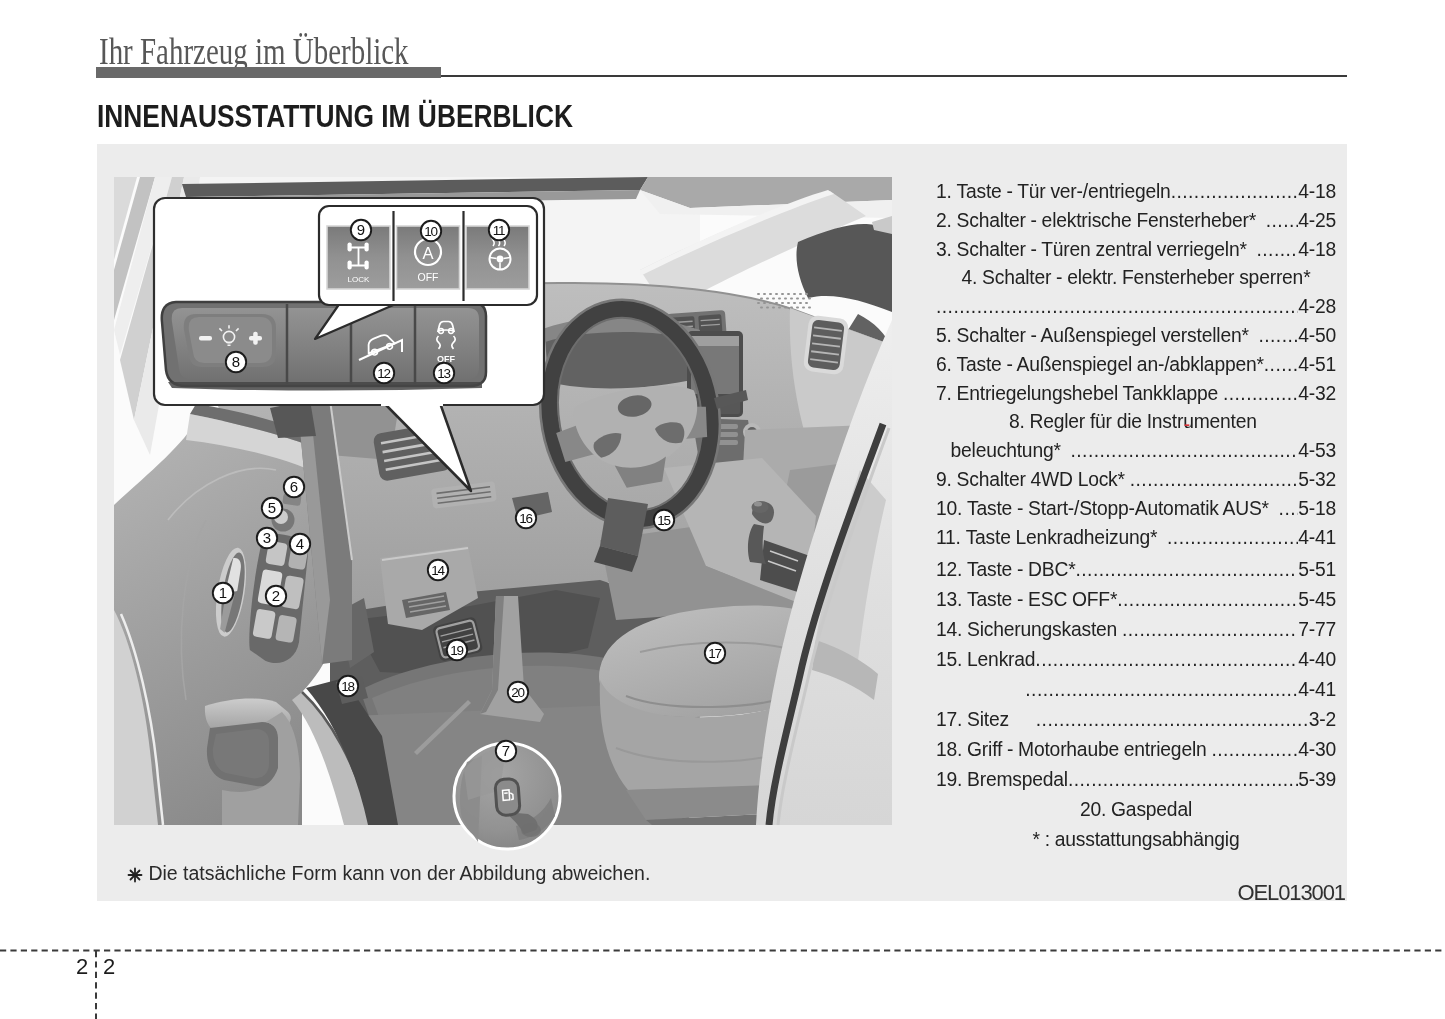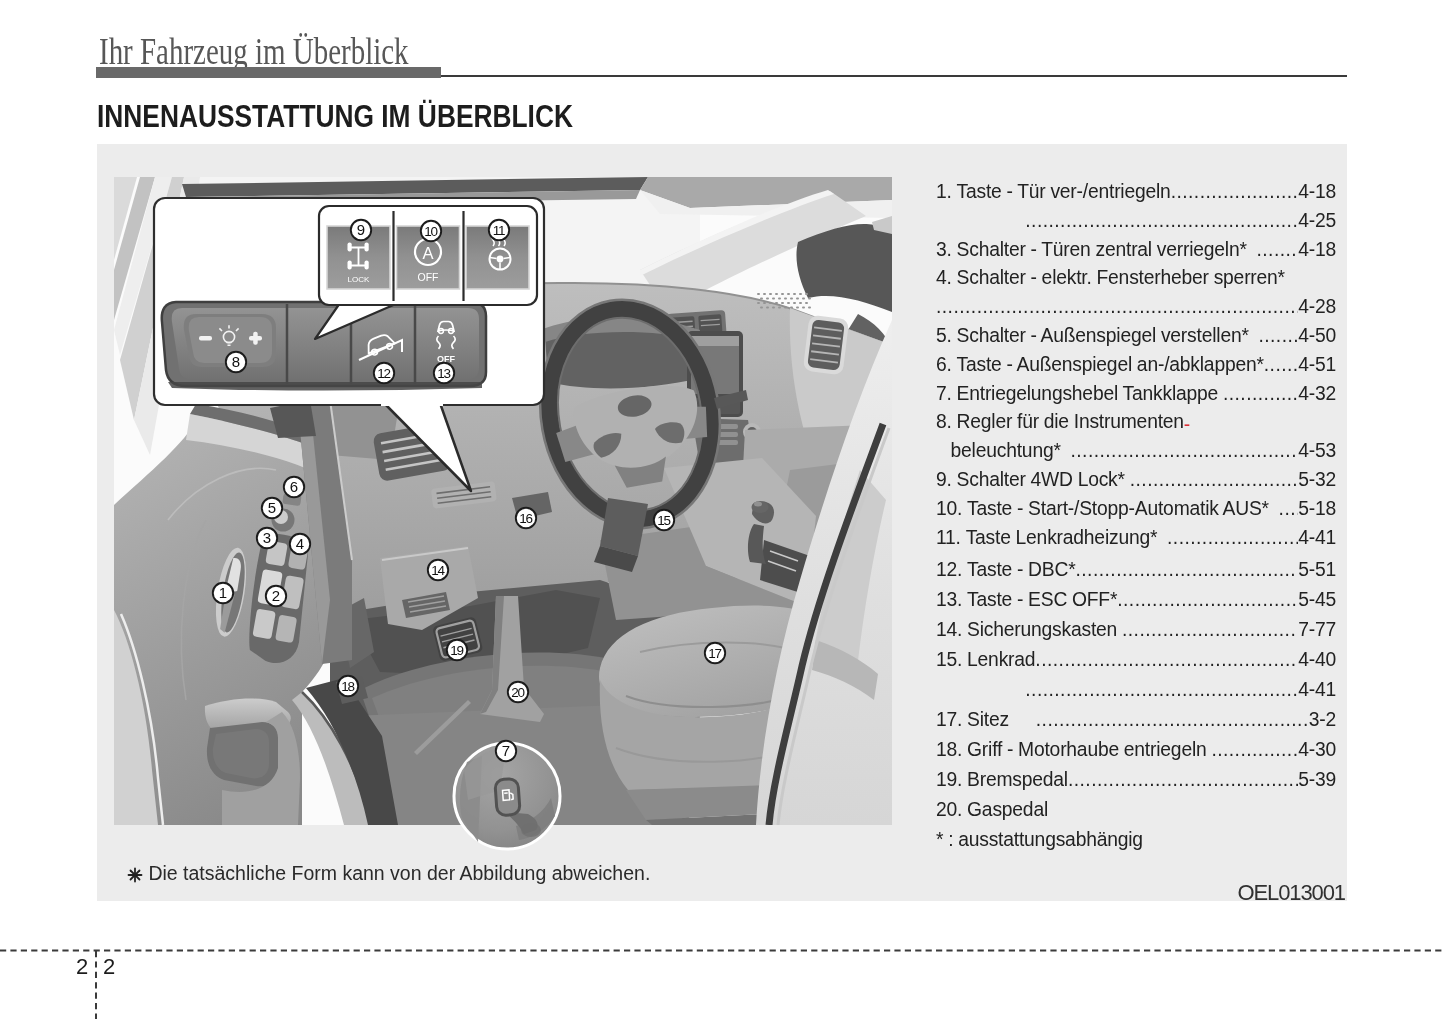--- a/index.html
+++ b/index.html
@@ -9,21 +9,21 @@
      font-size:38px;color:#57575a;transform:scaleX(0.762);transform-origin:0 0;white-space:nowrap;}
 .bar{position:absolute;left:96px;top:67px;width:345px;height:11px;background:#69696b;}
 .rule{position:absolute;left:441px;top:74.5px;width:906px;height:2.2px;background:#3a3a3c;}
 .title{position:absolute;left:97px;top:101px;font-size:31.5px;font-weight:bold;color:#1d1d1f;
      transform:scaleX(0.836);transform-origin:0 0;white-space:nowrap;line-height:1;}
 .gbox{position:absolute;left:97px;top:144px;width:1250px;height:757px;background:#ececee;}
 .cap{position:absolute;left:30px;top:863px;font-size:19.5px;color:#2a2a2a;line-height:20px;margin-top:-144px;}
 .code{position:absolute;right:2px;top:736px;font-size:22px;letter-spacing:-1.1px;color:#303032;}
 .list{position:absolute;left:839px;top:34px;width:400px;font-size:19.3px;color:#222224;
       letter-spacing:-0.2px;word-spacing:-0.3px;}
-.li{display:flex;height:28.8px;line-height:28.8px;white-space:nowrap;}
+.li{display:flex;height:28.8px;line-height:28.8px;white-space:nowrap;justify-content:center;}
 .lib{height:30.0px;line-height:30.0px;}
 .sp{height:2.5px;}
 .lt{flex:0 0 auto;}
 .ld{flex:1 1 0;overflow:hidden;letter-spacing:0.45px;text-align:right;}
 .lp{flex:0 0 auto;}
 .red{color:transparent;}
 .wrap{position:absolute;left:0;top:0;width:1445px;height:1019px;filter:grayscale(1);text-decoration:underline;}
 .redover{position:absolute;left:1183.8px;top:411.4px;height:28.8px;line-height:28.8px;font-size:19.3px;letter-spacing:-0.2px;color:#db3036;}
 .pg2a{position:absolute;left:71px;top:954px;width:22px;text-align:center;font-size:22px;color:#1c1c1e;}
 .pg2b{position:absolute;left:98px;top:954px;width:22px;text-align:center;font-size:22px;color:#1c1c1e;}
@@ -436,20 +436,21 @@
           </g>
         </svg> Die tatsächliche Form kann von der Abbildung abweichen.</div>
   <div class="code">OEL013001</div>
   <div class="list">
     <div class="li">
           <span class="lt">1.&nbsp;Taste - Tür ver-/entriegeln</span>
           <span class="ld">...............................................</span>
           <span class="lp">4-18</span>
         </div>
     <div class="li">
+          <span class="lt">2.&nbsp;Schalter - elektrische Fensterheber*&nbsp;&nbsp;</span>
           <span class="ld">...............................................</span>
           <span class="lp">4-25</span>
         </div>
     <div class="li">
           <span class="lt">3.&nbsp;Schalter - Türen zentral verriegeln*&nbsp;&nbsp;</span>
           <span class="ld">...............................................</span>
           <span class="lp">4-18</span>
         </div>
     <div class="li">
           <span class="lt">4.&nbsp;Schalter - elektr. Fensterheber sperren*</span>

